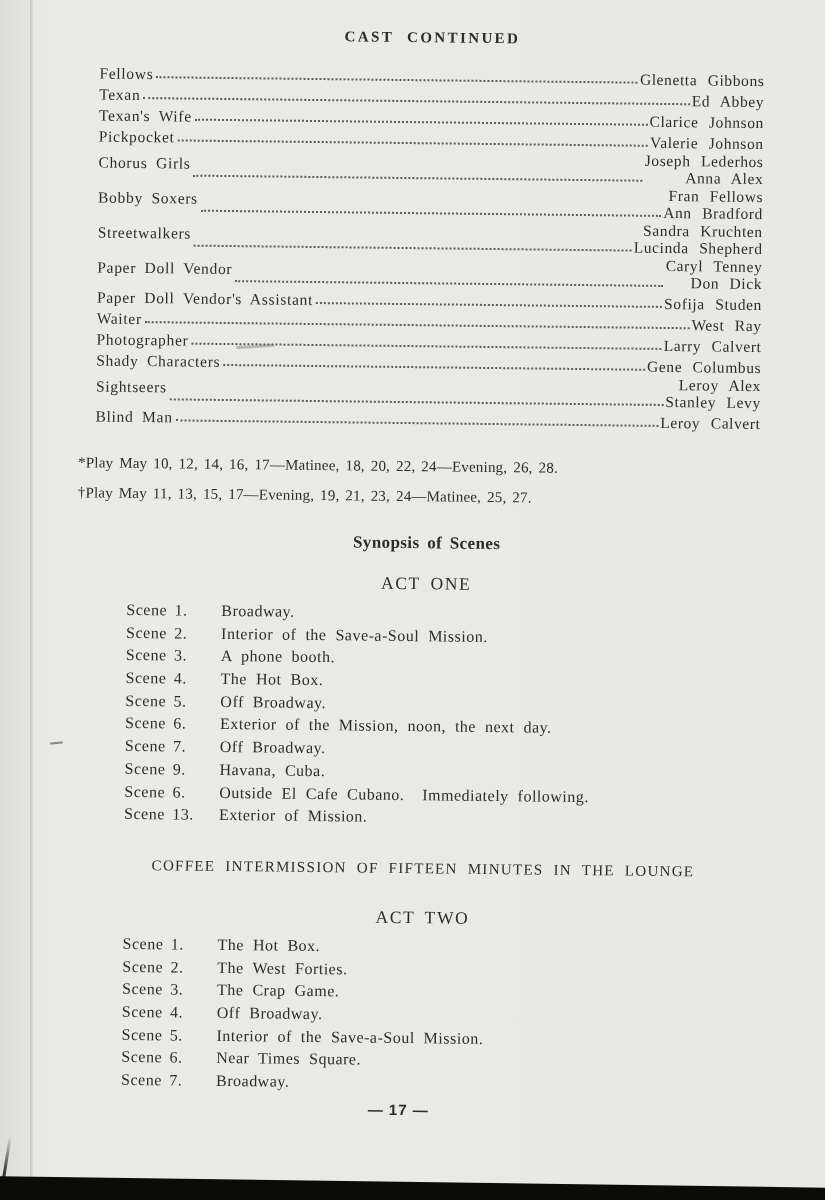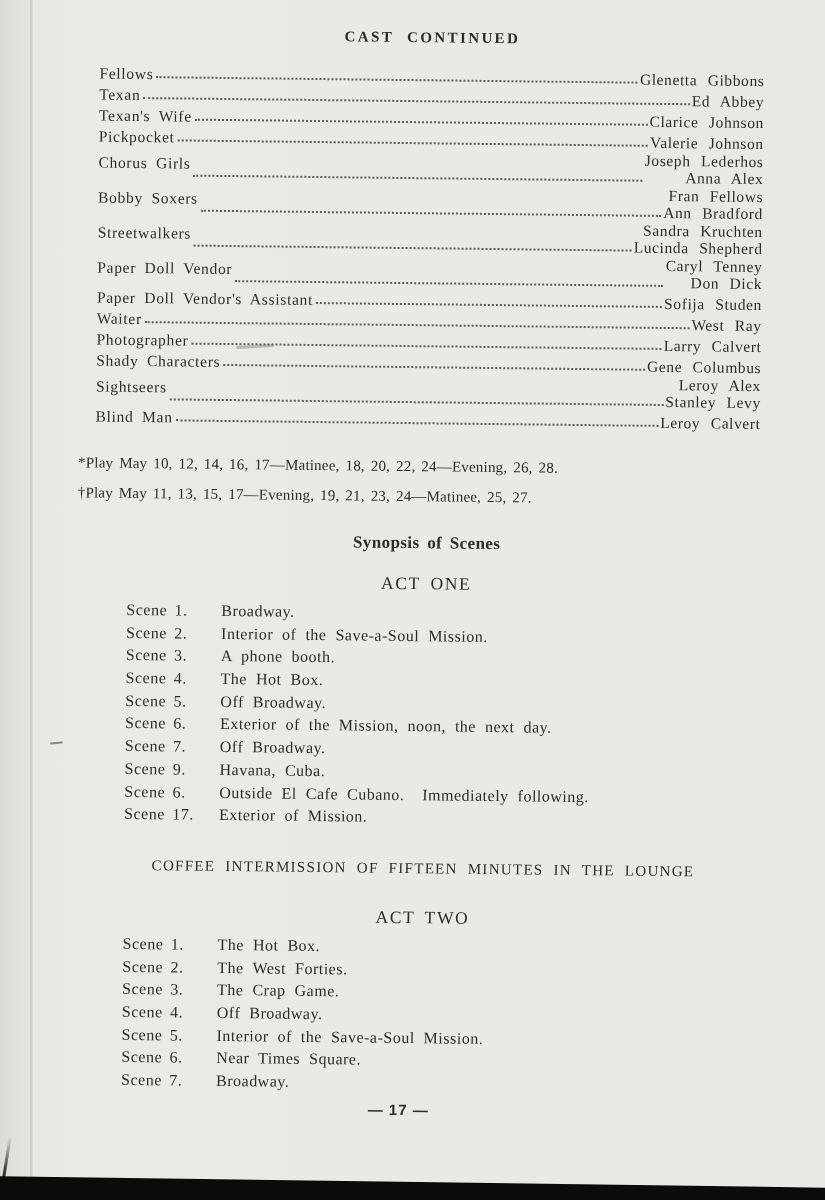--- a/index.html
+++ b/index.html
@@ -259,21 +259,21 @@
       </div>
       <div class="scene-row">
         <span class="scene-label">Scene 9.</span>
         <span class="scene-title">Havana, Cuba.</span>
       </div>
       <div class="scene-row">
         <span class="scene-label">Scene 6.</span>
         <span class="scene-title">Outside El Cafe Cubano.  Immediately following.</span>
       </div>
       <div class="scene-row">
-        <span class="scene-label">Scene 17.</span>
+        <span class="scene-label">Scene 13.</span>
         <span class="scene-title">Exterior of Mission.</span>
       </div>
     </div>
 
     <div class="intermission">COFFEE INTERMISSION OF FIFTEEN MINUTES IN THE LOUNGE</div>
 
     <div class="act-h two">ACT TWO</div>
 
     <div class="scene-list">
       <div class="scene-row">

